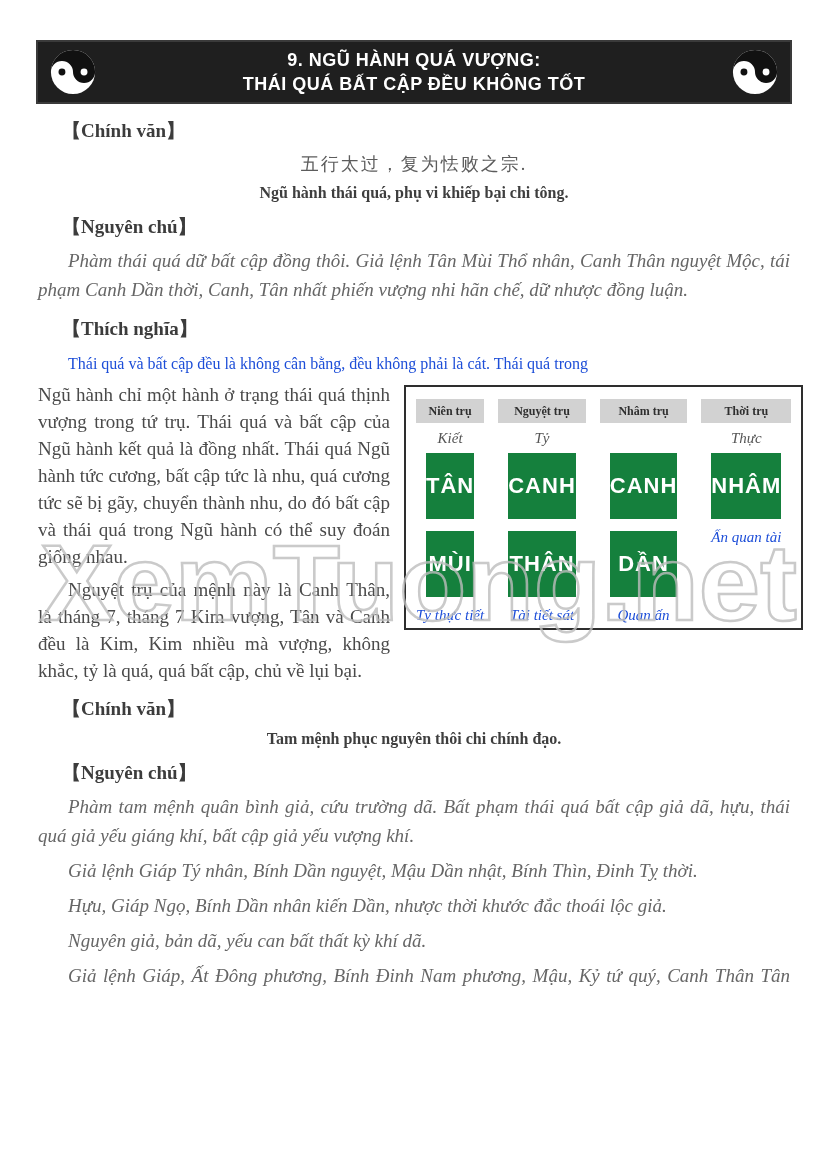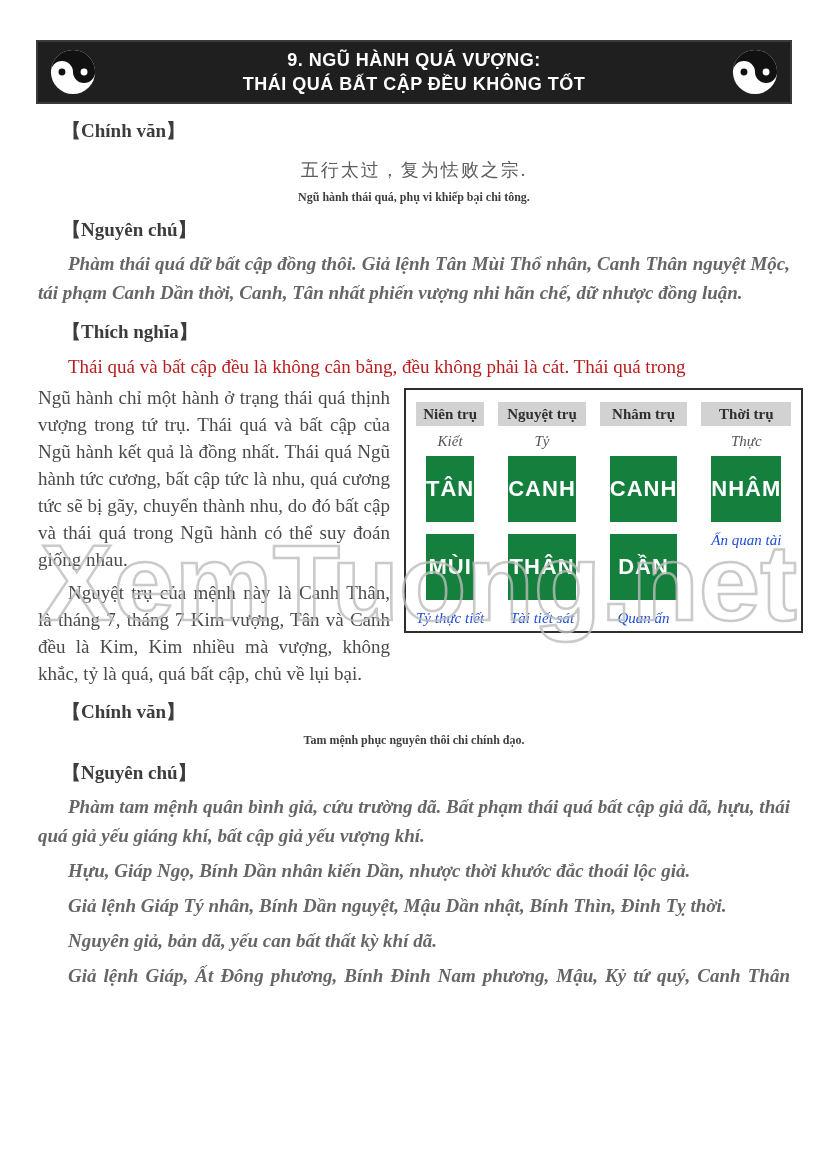--- a/index.html
+++ b/index.html
@@ -21,35 +21,35 @@
   }
   .yinyang{width:46px;height:46px;flex:0 0 auto;transform:rotate(-90deg);}
   .header-title{flex:1;text-align:center;color:#fff;
     font-family:"Liberation Sans", sans-serif;font-weight:bold;
     font-size:18px;line-height:24px;letter-spacing:.5px;}
   
   .content{position:absolute;left:38px;right:30px;top:106px;}
   .intro{font-style:italic;font-size:19px;line-height:30px;color:#5a5a5a;
     text-indent:30px;text-align:justify;margin:2px 0 0 0;}
   .sec-label{font-weight:bold;font-size:19px;color:#3c3c3c;margin:12px 0 0 24px;}
-  .cn-line{text-align:center;font-size:18px;color:#5c5c5c;margin-top:14px;letter-spacing:2px;}
-  .viet-bold{text-align:center;font-weight:bold;font-size:12px;color:#3e3e3e;margin-top:8px;}
+  .cn-line{text-align:center;font-size:18px;color:#5c5c5c;margin-top:8px;letter-spacing:2px;}
+  .viet-bold{text-align:center;font-weight:bold;font-size:16px;color:#3e3e3e;margin-top:8px;}
   .nc-para{font-style:italic;font-size:19px;line-height:29px;color:#666;
-    text-indent:30px;text-align:justify;margin:6px 0 0 0;font-weight:bold;}
-  .tn-first{font-size:19px;line-height:27px;color:#b91c1c;text-indent:30px;
+    text-indent:30px;text-align:justify;margin:6px 0 0 0;}
+  .tn-first{font-size:16px;line-height:27px;color:#1d4ed8;text-indent:30px;
     text-align:justify;margin:8px 0 0 0;}
   .cols{display:flex;margin-top:4px;}
   .col-left{width:352px;flex:0 0 auto;}
   .col-left p{font-size:19px;line-height:27px;color:#4a4a4a;text-align:justify;margin:0;}
   .col-left p.p2{text-indent:30px;margin-top:6px;}
   
   .pillar-box{flex:1;margin-left:14px;margin-top:4px;border:2px solid #2e2e2e;
     box-sizing:border-box;padding:12px 8px 14px 8px;height:245px;background:#fff;}
   .pillar-grid{display:grid;grid-template-columns:repeat(4,1fr);column-gap:10px;text-align:center;}
-  .pillar-head{background:#d2d2d2;color:#2f2f2f;font-weight:bold;font-size:15px;
+  .pillar-head{background:#d2d2d2;color:#2f2f2f;font-weight:bold;font-size:12px;
     line-height:24px;height:24px;margin:0 2px;}
   .pillar-sub{font-style:italic;font-size:15px;color:#555;height:26px;line-height:30px;}
   .pillar-cell{background:#15803d;color:#fff;font-family:"Liberation Sans",sans-serif;
     font-weight:bold;font-size:22px;letter-spacing:1px;height:66px;margin:4px 12px 0 12px;
     display:flex;align-items:center;justify-content:center;}
   .pillar-cell.row2{margin-top:12px;}
   .pillar-bottom{font-style:italic;font-size:15px;color:#1d4ed8;margin-top:10px;white-space:nowrap;}
   
   .watermark{
     position:absolute;left:40px;top:520px;width:760px;z-index:9;
@@ -146,22 +146,22 @@
           <div class="pillar-bottom">Quan ấn</div>
         </div>
       </div>
     </div>
 
     <div class="sec-label">【Chính văn】</div>
     <div class="viet-bold">Tam mệnh phục nguyên thôi chi chính đạo.</div>
 
     <div class="sec-label">【Nguyên chú】</div>
     <p class="nc-para">Phàm tam mệnh quân bình giả, cứu trường dã. Bất phạm thái quá bất cập giả dã, hựu, thái quá giả yếu giáng khí, bất cập giả yếu vượng khí.</p>
+    <p class="nc-para">Giả lệnh Giáp Tý nhân, Bính Dần nguyệt, Mậu Dần nhật, Bính Thìn, Đinh Tỵ thời.</p>
     <p class="nc-para">Hựu, Giáp Ngọ, Bính Dần nhân kiến Dần, nhược thời khước đắc thoái lộc giả.</p>
-    <p class="nc-para">Giả lệnh Giáp Tý nhân, Bính Dần nguyệt, Mậu Dần nhật, Bính Thìn, Đinh Tỵ thời.</p>
     <p class="nc-para">Nguyên giả, bản dã, yếu can bất thất kỳ khí dã.</p>
     <p class="nc-para">Giả lệnh Giáp, Ất Đông phương, Bính Đinh Nam phương, Mậu, Kỷ tứ quý, Canh Thân Tân Dậu Nhâm Quý Hợi Tý giai bản khí tu yếu quân bình nhĩ.</p>
   </div>
 
   <div class="watermark">XemTuong.net</div>
 
   <div class="page-num">276</div>
 
   <div class="promo">Qúy vị hãy vào trang chủ XemTuong.net để xem thêm nhiều mục hay khác</div>
 

